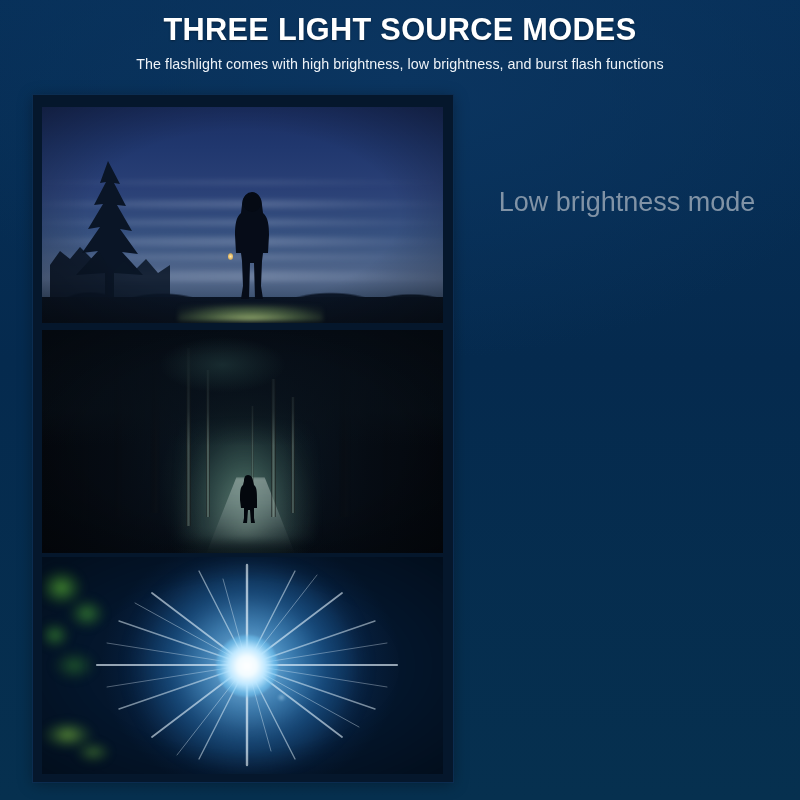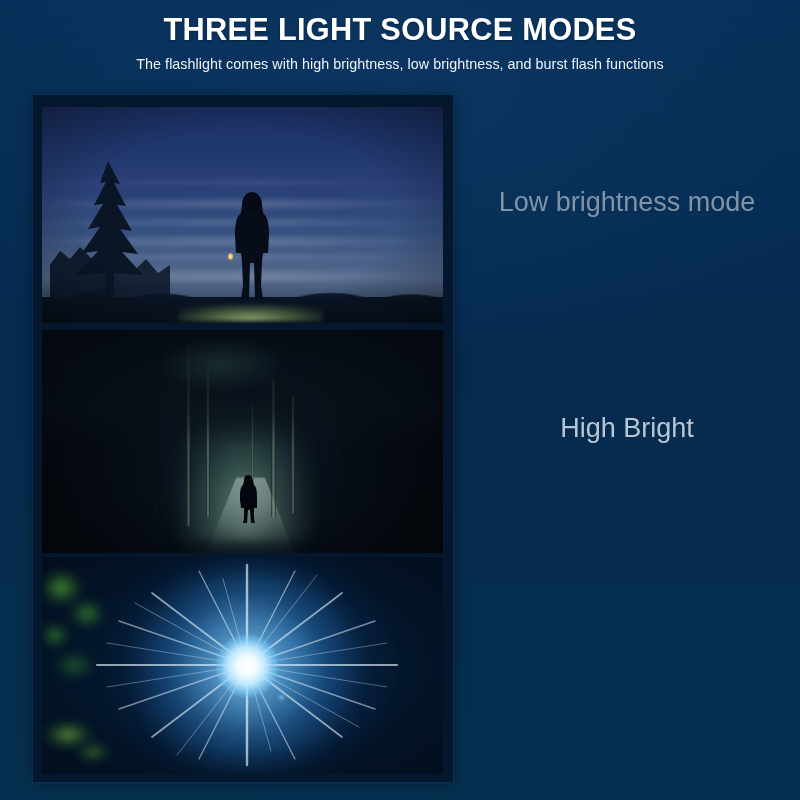--- a/index.html
+++ b/index.html
@@ -414,18 +414,15 @@
         <div class="vignette"></div>
       </div>
     </div>
 
   </div>
 
   <div class="label" id="label-low">
     <span class="label-line">Low brightness mode</span>
   </div>
 
-  <div class="label" id="label-high">
-    <span class="label-line">High Bright</span>
-  </div>
 
 
 </div>
 
 </body></html>

